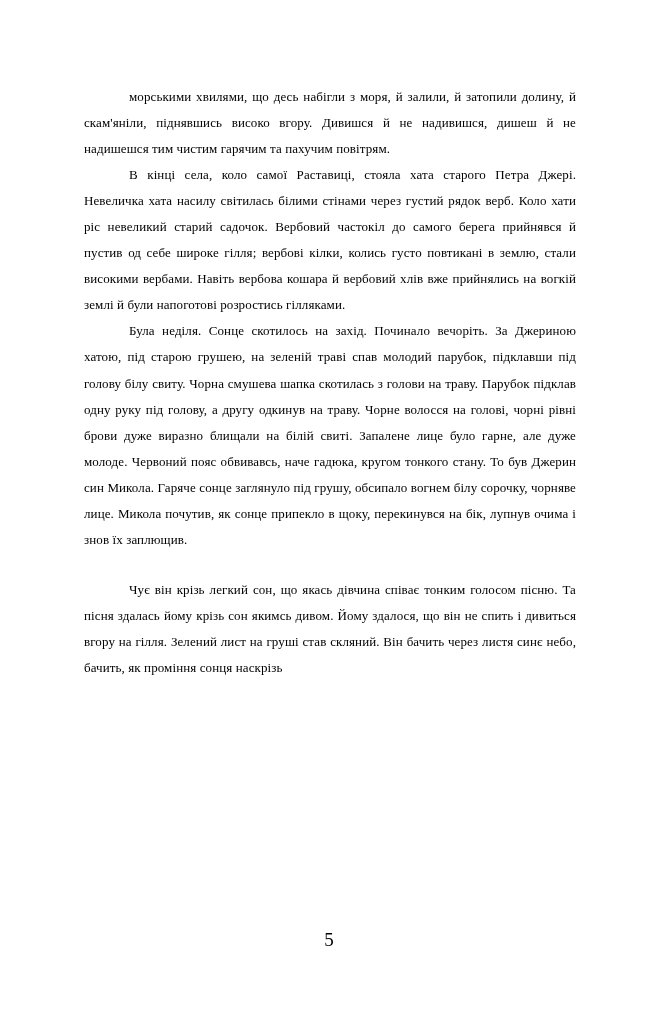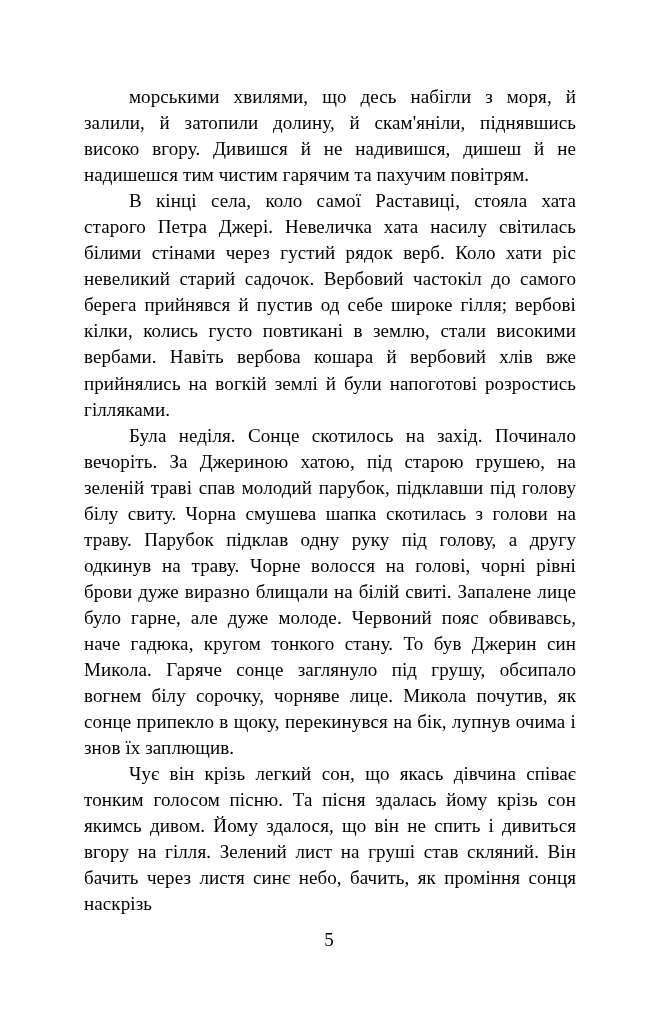--- a/index.html
+++ b/index.html
@@ -27,30 +27,31 @@
     position: absolute;
     left: 84px;
     top: 84px;
     width: 492px;
   }
   .para {
     margin: 0;
     text-indent: 45px;
     text-align: justify;
     text-justify: inter-word;
-    font-size: 19px;
+    font-size: 13px;
     line-height: 26.05px;
     letter-spacing: 0.1px;
     word-spacing: 0px;
     hyphens: none;
     -webkit-hyphens: none;
     font-weight: 400;
   }
   .para:last-of-type {
     text-align-last: left;
+    margin-top: 24px;
   }
   .page-number {
     position: absolute;
     left: 0;
     top: 928px;
     width: 658px;
     text-align: center;
     font-size: 19px;
     line-height: 24px;
     font-family: "Liberation Serif", "DejaVu Serif", serif;

